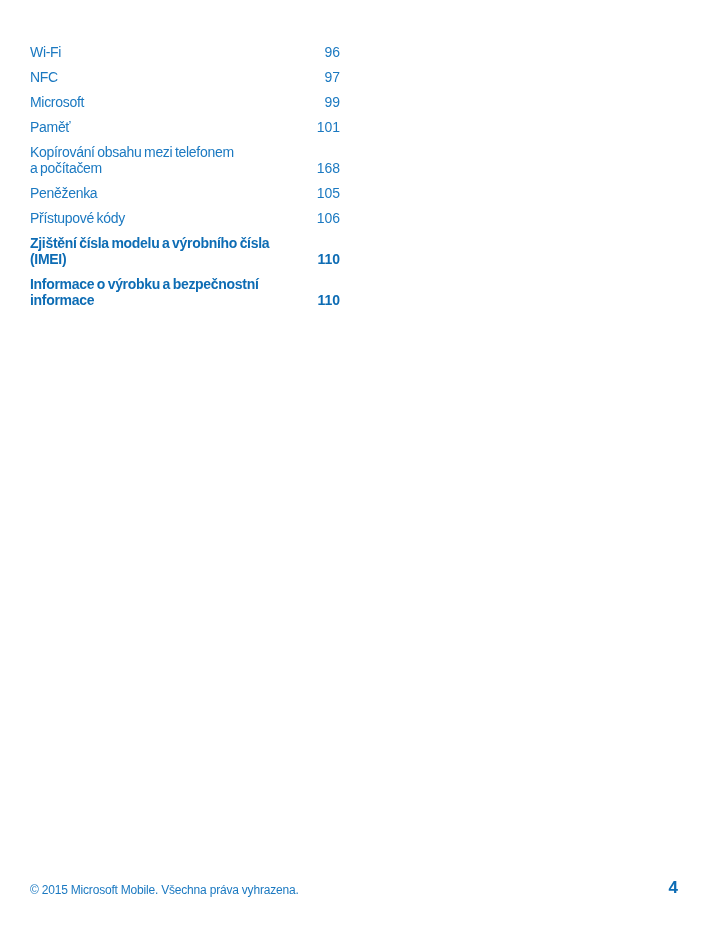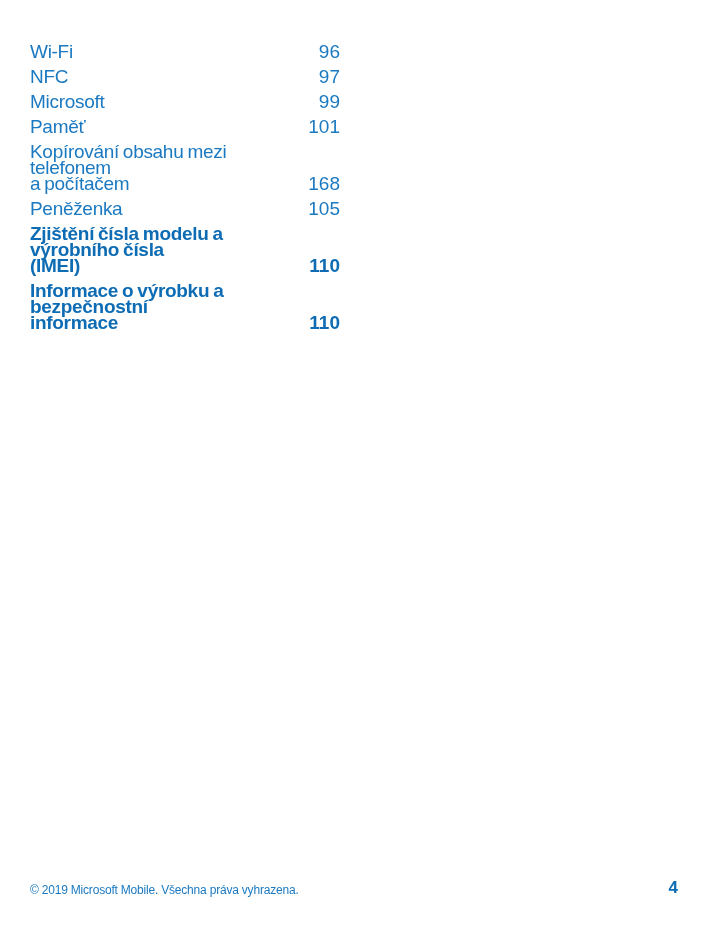--- a/index.html
+++ b/index.html
@@ -18,21 +18,21 @@
   .toc {
     position: absolute;
     left: 30px;
     top: 44px;
     width: 310px;
   }
   .toc-row {
     position: relative;
     width: 100%;
     margin-bottom: 9px;
-    font-size: 19px;
+    font-size: 14px;
     line-height: 16px;
     letter-spacing: -0.3px;
     word-spacing: -1px;
     color: #1b79c1;
     cursor: pointer;
   }
   .toc-row.bold {
     font-weight: bold;
     color: #0d6cb4;
   }
@@ -103,33 +103,37 @@
 a počítačem</span>
       <span class="toc-page">168</span>
     </div>
 
 
     <div class="toc-row">
       <span class="toc-title">Peněženka</span>
       <span class="toc-page">105</span>
     </div>
 
+    <div class="toc-row">
+      <span class="toc-title">Přístupové kódy</span>
+      <span class="toc-page">106</span>
+    </div>
 
 
     <div class="toc-row bold">
       <span class="toc-title">Zjištění čísla modelu a výrobního čísla
 (IMEI)</span>
       <span class="toc-page">110</span>
     </div>
 
     <div class="toc-row bold">
       <span class="toc-title">Informace o výrobku a bezpečnostní
 informace</span>
       <span class="toc-page">110</span>
     </div>
   </div>
 
   <div class="footer">
-    <span class="footer-copyright">© 2019 Microsoft Mobile. Všechna práva vyhrazena.</span>
+    <span class="footer-copyright">© 2015 Microsoft Mobile. Všechna práva vyhrazena.</span>
     <span class="footer-pagenum">4</span>
   </div>
 
 </div>
 
 </body></html>

